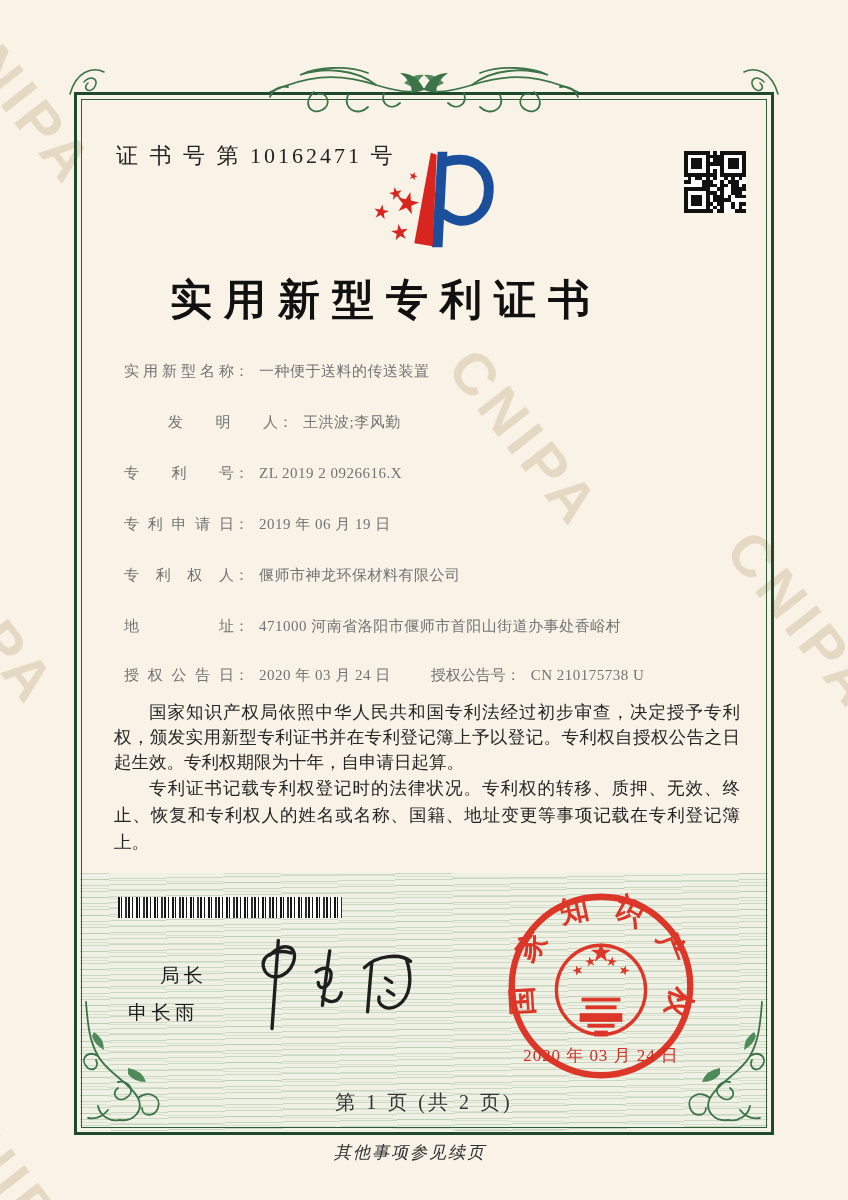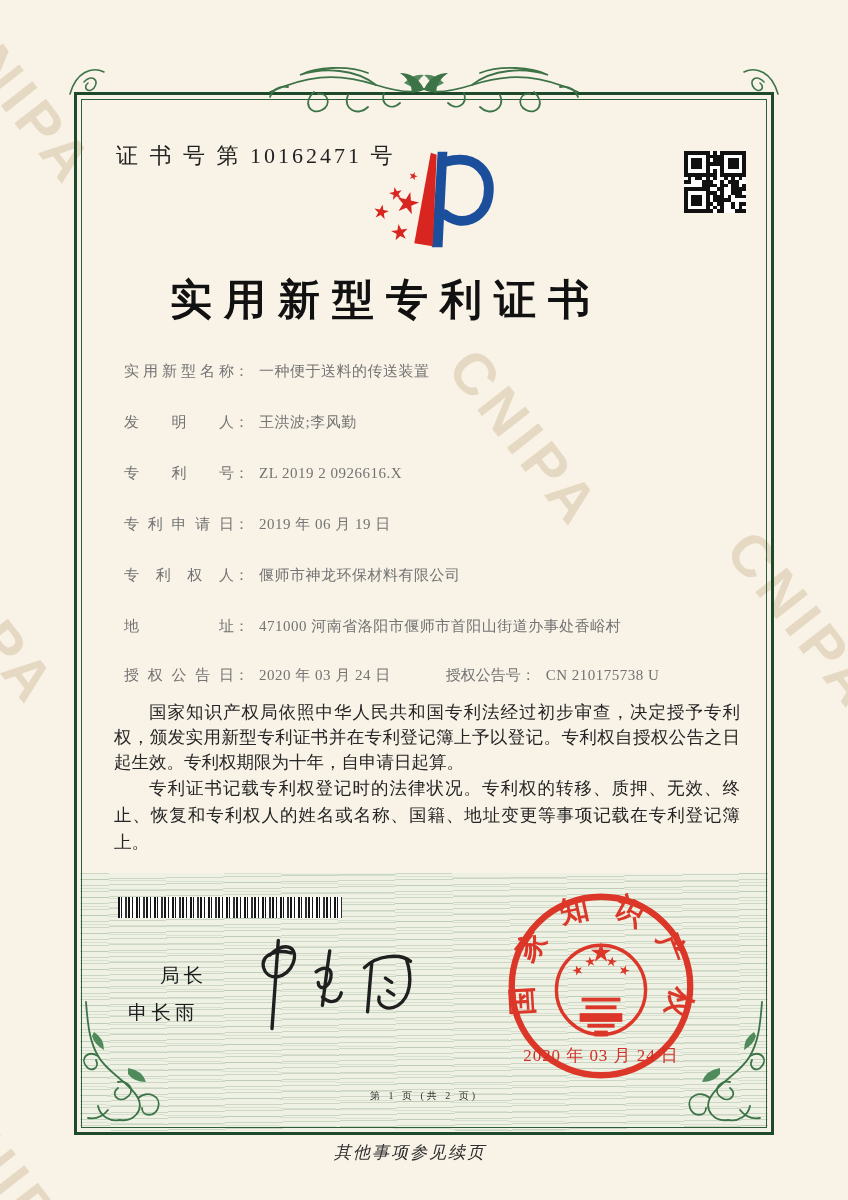--- a/index.html
+++ b/index.html
@@ -46,21 +46,21 @@
     text-indent:12px; 
     margin-top:20px;
   }
   .frow{position:absolute;left:124px;font-size:15px;white-space:nowrap;color:#737373;}
   .flabel{
     display:inline-block;width:110px;text-align:justify;text-align-last:justify;
     vertical-align:top;
   }
   .fcolon{display:inline-block;margin-right:10px;}
   .fval{letter-spacing:0.5px;}
-  .fpair2{margin-left:55px;}
+  .fpair2{margin-left:40px;}
   .para{
     position:absolute;left:114px;width:626px;text-align:justify;
     font-size:17.5px;color:#252525;text-indent:2em;
   }
   .para1{top:700px;line-height:25px;}
   .para2{top:775px;line-height:27px;}
   .barcode{
     left:118px;top:897px;width:224px;height:21px;
     background:repeating-linear-gradient(90deg,
       #151515 0 2px,#fff 2px 3px,#151515 3px 4px,#fff 4px 7px,
@@ -68,21 +68,21 @@
       #151515 14px 15px,#fff 15px 18px);
   }
   .signer{left:128px;font-size:19.5px;letter-spacing:4px;color:#1d1d1d;}
   .signer-title{top:962px;margin-left:32px;}
   .signer-name{top:999px;}
   .signature{left:230px;top:934px;width:210px;height:104px;}
   .seal{left:502px;top:889px;width:198px;height:194px;}
   .seal svg{width:100%;height:100%;}
   .footer-page{
     left:74px;top:1089px;width:700px;text-align:center;
-    font-size:10px;letter-spacing:3px;color:#333;
+    font-size:20px;letter-spacing:3px;color:#333;
   }
   .note{
     left:0;top:1141px;width:820px;text-align:center;
     font-size:17px;font-style:italic;letter-spacing:2px;color:#2e2e2e;
   }
   .orn{pointer-events:none;}
 </style>
 </head>
 <body>
 
@@ -270,21 +270,21 @@
         <rect x="48" y="48" width="3" height="3"></rect>
       </g>
   </svg>
 </div>
 
 <div class="abs title">实用新型专利证书</div>
 
 <div class="frow" style="top:362px;">
   <span class="flabel">实用新型名称</span><span class="fcolon">：</span><span class="fval">一种便于送料的传送装置</span>
 </div>
-<div class="frow" style="top:413px;">
+<div class="frow" style="top:413px;margin-left:44px;">
   <span class="flabel">发明人</span><span class="fcolon">：</span><span class="fval">王洪波;李风勤</span>
 </div>
 <div class="frow" style="top:464px;">
   <span class="flabel">专利号</span><span class="fcolon">：</span><span class="fval">ZL 2019 2 0926616.X</span>
 </div>
 <div class="frow" style="top:515px;">
   <span class="flabel">专利申请日</span><span class="fcolon">：</span><span class="fval">2019 年 06 月 19 日</span>
 </div>
 <div class="frow" style="top:566px;">
   <span class="flabel">专利权人</span><span class="fcolon">：</span><span class="fval">偃师市神龙环保材料有限公司</span>

